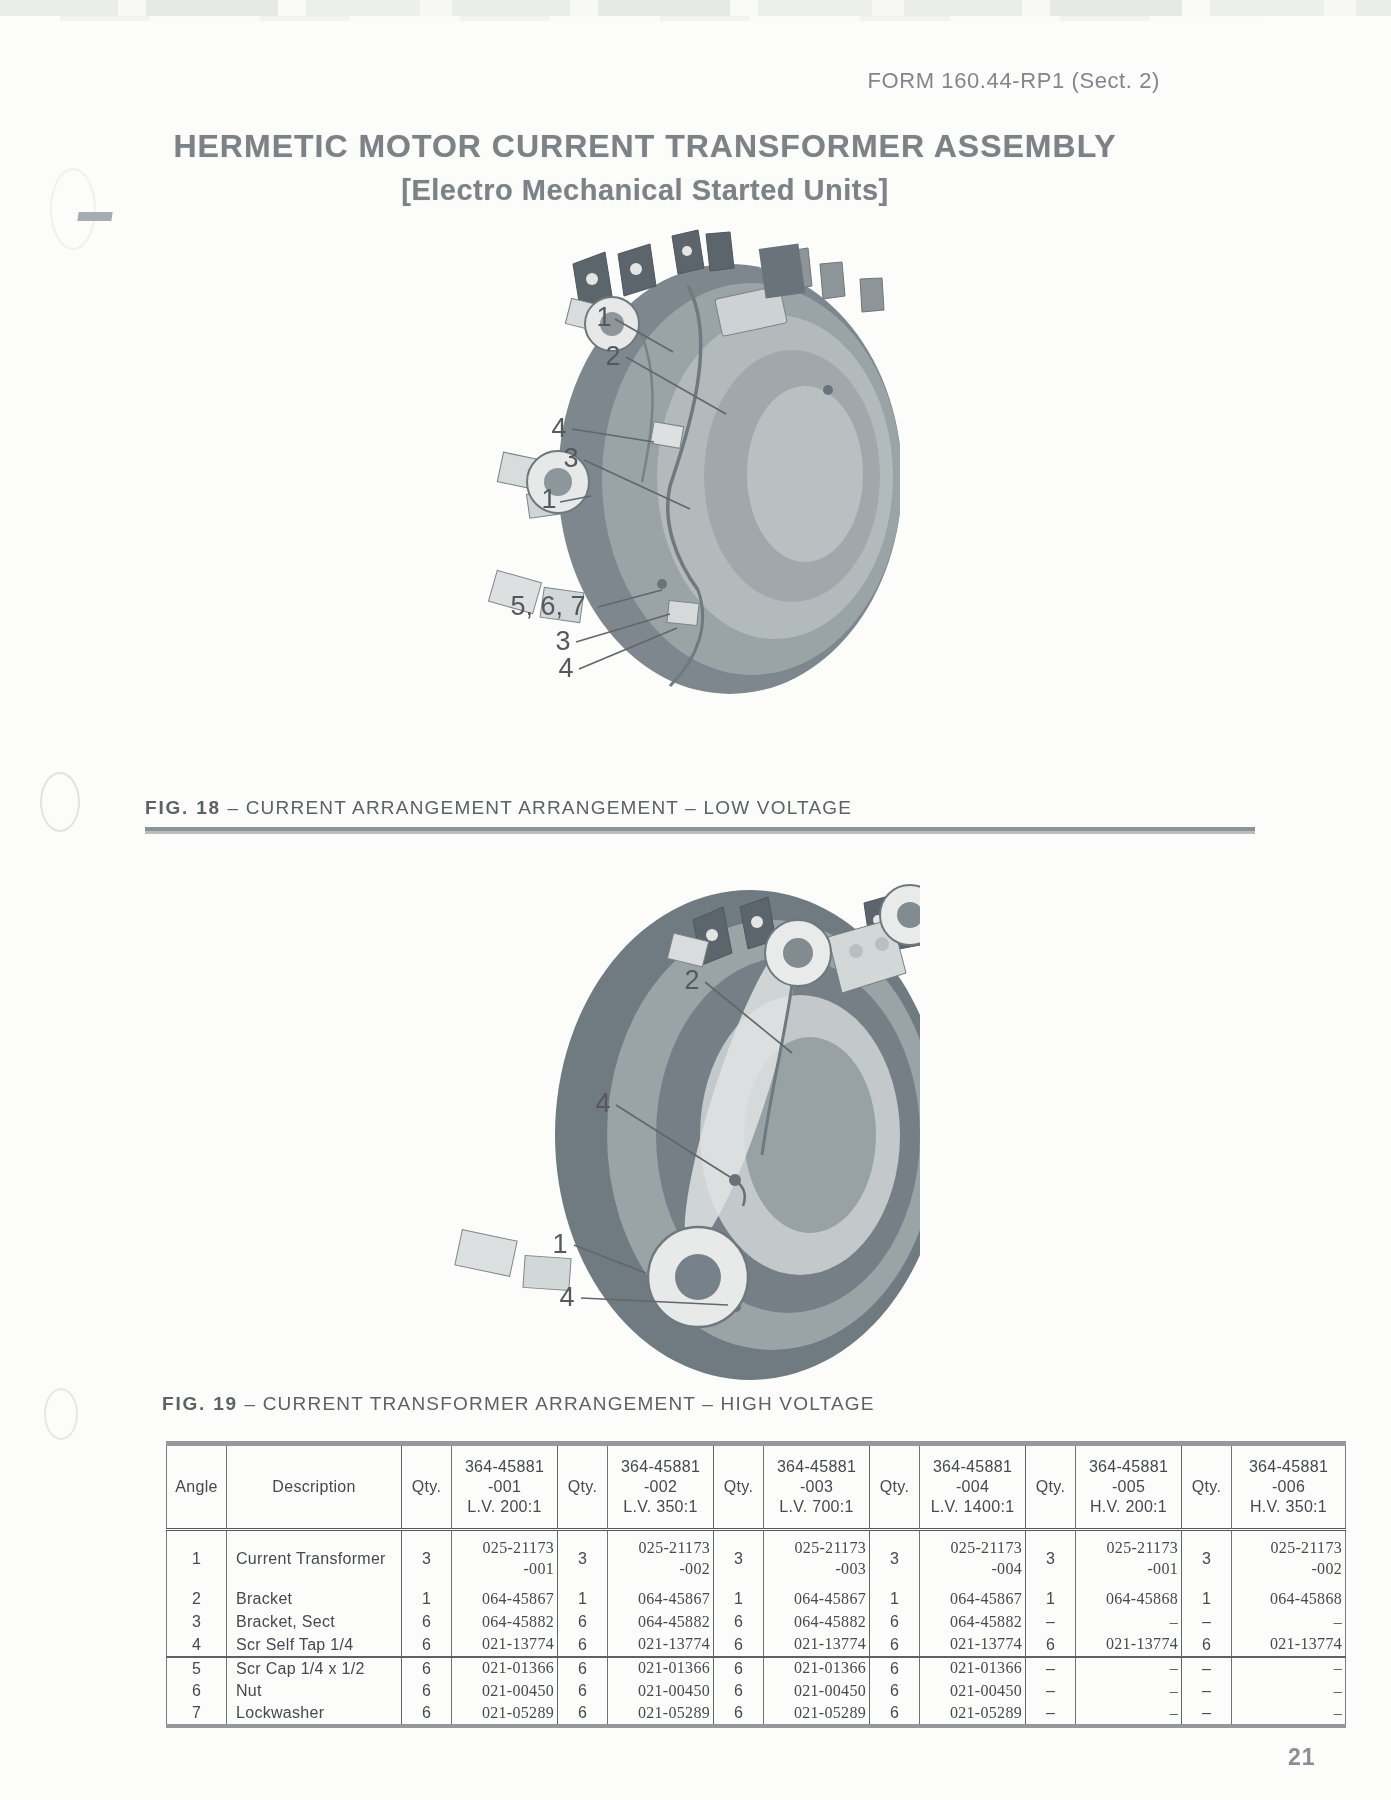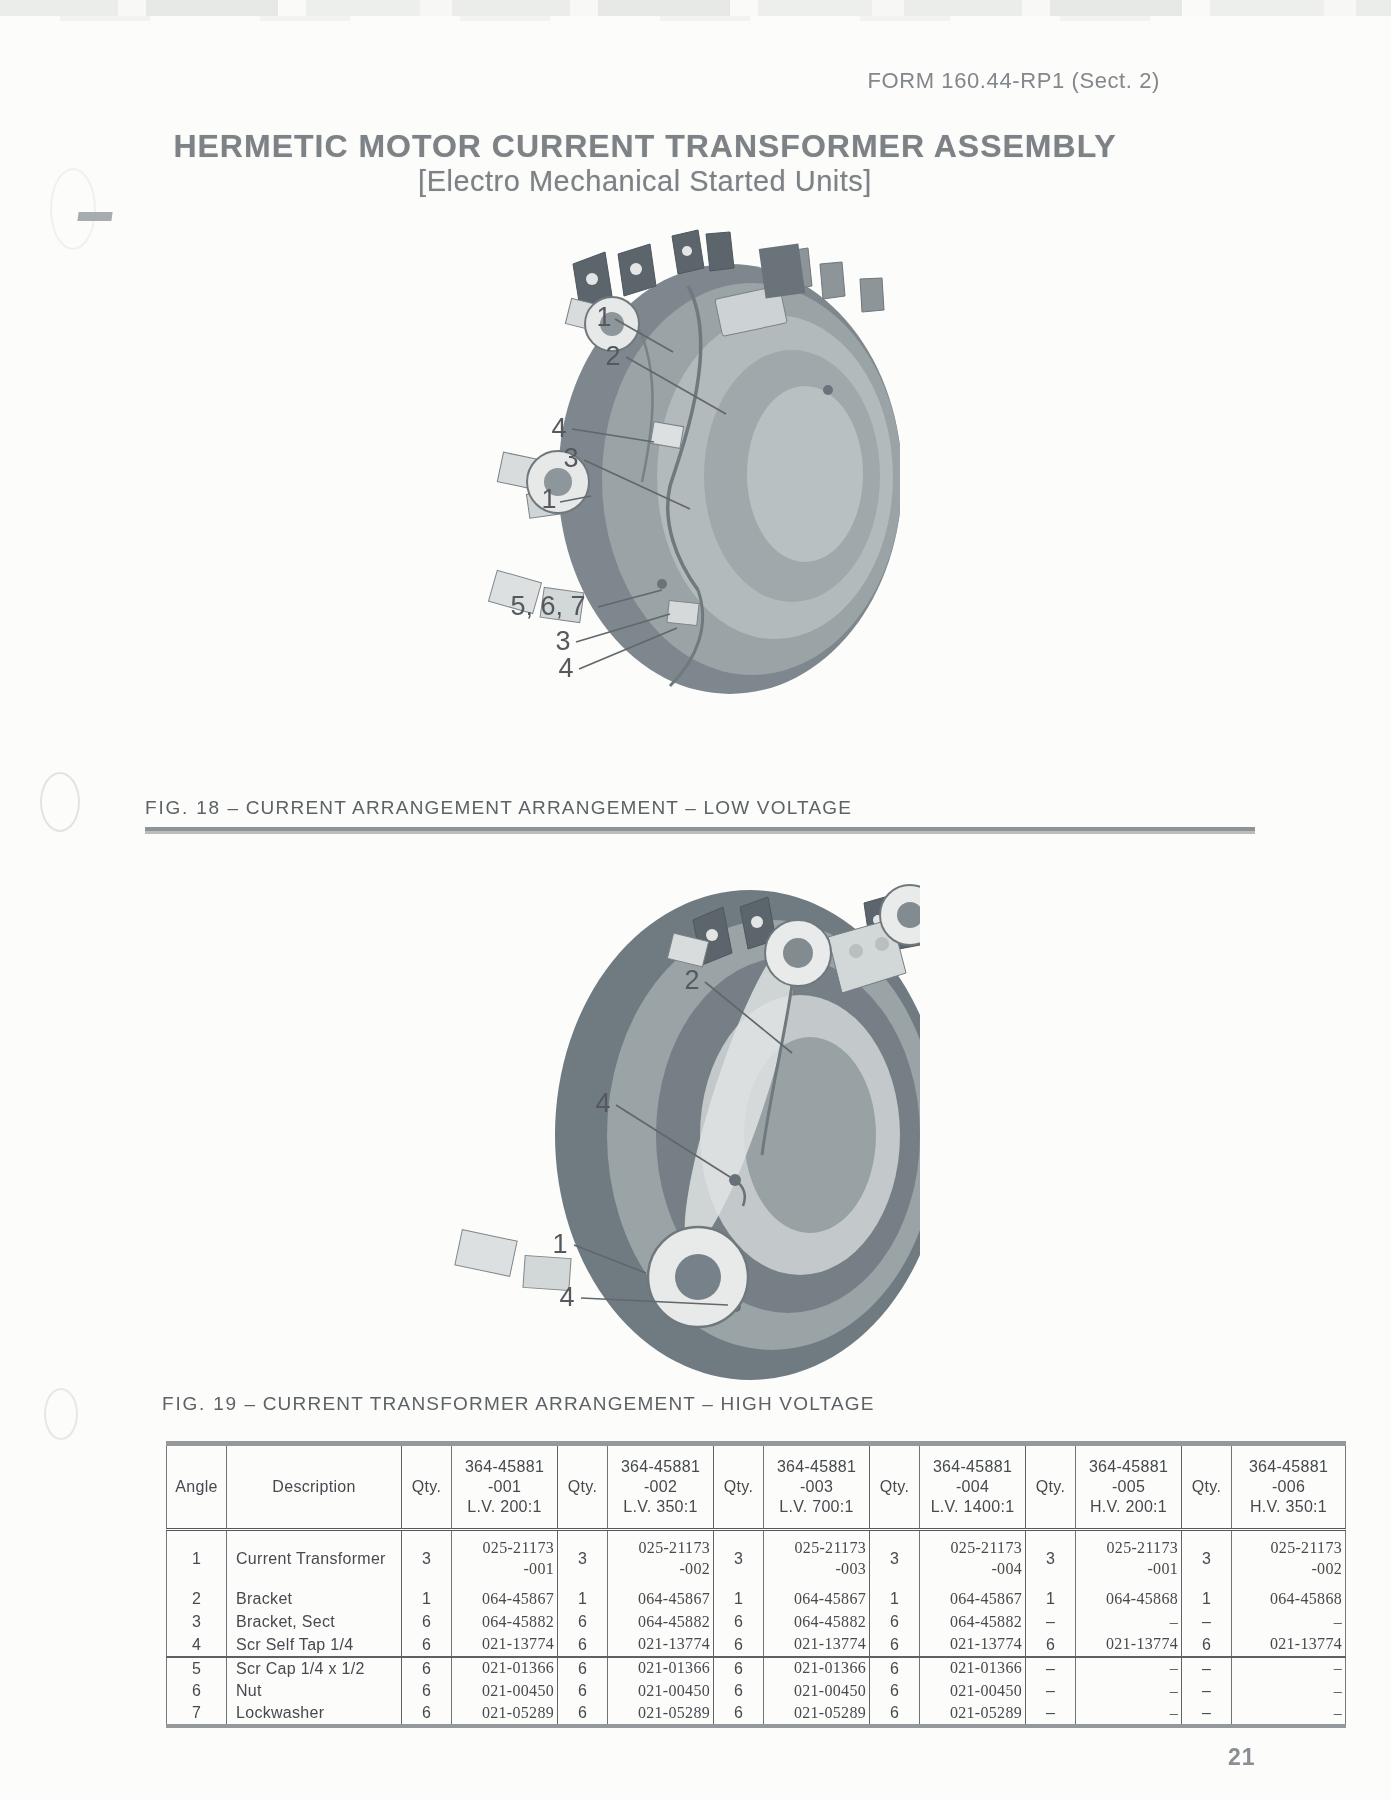--- a/index.html
+++ b/index.html
@@ -26,29 +26,29 @@
   .punch-1{left:50px;top:168px;width:42px;height:78px;border-color:#f0f0ee;}
   .punch-1 .punch-dash{position:absolute;left:26px;top:42px;width:34px;height:9px;background:#a7acb0;transform:skewX(-8deg);}
   .punch-2{left:40px;top:772px;width:36px;height:56px;border-color:#e2e4e2;}
   .punch-3{left:44px;top:1388px;width:30px;height:48px;border-color:#e6e8e6;}
   .form-number{
     position:absolute;left:840px;top:68px;width:320px;text-align:right;
     font-size:22px;color:#82878b;letter-spacing:.6px;
   }
   .title-block{position:absolute;left:150px;top:108px;width:990px;text-align:center;color:#7d8287;}
   .title{font-size:32px;font-weight:700;letter-spacing:1px;text-shadow:0 0 1px rgba(125,130,135,.45);margin-top:20px;}
-  .subtitle{font-size:29px;font-weight:400;letter-spacing:.5px;text-shadow:0 0 1px rgba(125,130,135,.45);}
+  .subtitle{font-size:29px;font-weight:700;margin-top:9px;letter-spacing:.5px;text-shadow:0 0 1px rgba(125,130,135,.45);}
   .figure{position:absolute;}
   .fig18{left:430px;top:224px;width:470px;height:470px;}
   .fig19{left:440px;top:845px;width:480px;height:540px;}
   .figure svg{display:block;width:100%;height:100%;}
   .callout-text{font-family:"Liberation Sans",sans-serif;font-size:27px;fill:#55595d;}
   .leader{stroke:#61676b;stroke-width:1.7;}
   .caption{position:absolute;color:#5d6266;font-size:19px;letter-spacing:1.2px;white-space:nowrap;}
-  .caption .cap-label{font-weight:400;letter-spacing:1.8px;text-align:center;}
+  .caption .cap-label{font-weight:700;letter-spacing:1.8px;text-align:center;}
   .cap18{left:145px;top:797px;}
   .cap19{left:162px;top:1393px;}
   .cap-rule{position:absolute;left:145px;top:827px;width:1110px;height:7px;
     background:linear-gradient(180deg,#8e9396 0 4px,#b9bdbf 4px 7px);}
   .parts-table{
     position:absolute;left:166px;top:1441px;width:1179px;
     border-collapse:collapse;table-layout:fixed;
     color:#464a4e;font-size:16px;letter-spacing:.3px;
     border-top:5px solid #95999c;border-bottom:4px solid #95999c;
     border-left:1px solid #757a7e;border-right:1px solid #757a7e;
@@ -61,21 +61,21 @@
   .parts-table thead tr{height:86px;}
   .parts-table thead th{border-bottom:3px double #54585c;line-height:1.25;}
   .parts-table td.c-item{text-align:center;}
   .parts-table td.c-desc{text-align:left;padding-left:9px;}
   .parts-table td.c-qty{text-align:center;}
   .parts-table td.c-part{text-align:right;line-height:1.3;font-family:Liberation Serif, serif;}
   .parts-table tbody tr{height:23px;}
   .parts-table tbody tr:first-child{height:58px;}
   .parts-table tbody tr.group-start td{border-top:2.5px solid #5d6165;}
   .parts-table td.c-qty.model-start,.parts-table th.model-start{border-left:1.4px solid #5f6468;}
-  .page-number{position:absolute;left:1228px;top:1744px;font-size:23px;font-weight:700;color:#8a8f93;letter-spacing:1px;}
+  .page-number{position:absolute;left:1288px;top:1744px;font-size:23px;font-weight:700;color:#8a8f93;letter-spacing:1px;}
 </style>
 </head>
 <body>
 
 <div class="scan-strip"></div>
 <div class="scan-strip2"></div>
 <div class="punch punch-1">
     <div class="punch-dash"></div>
   </div>
 <div class="punch punch-2"></div>

